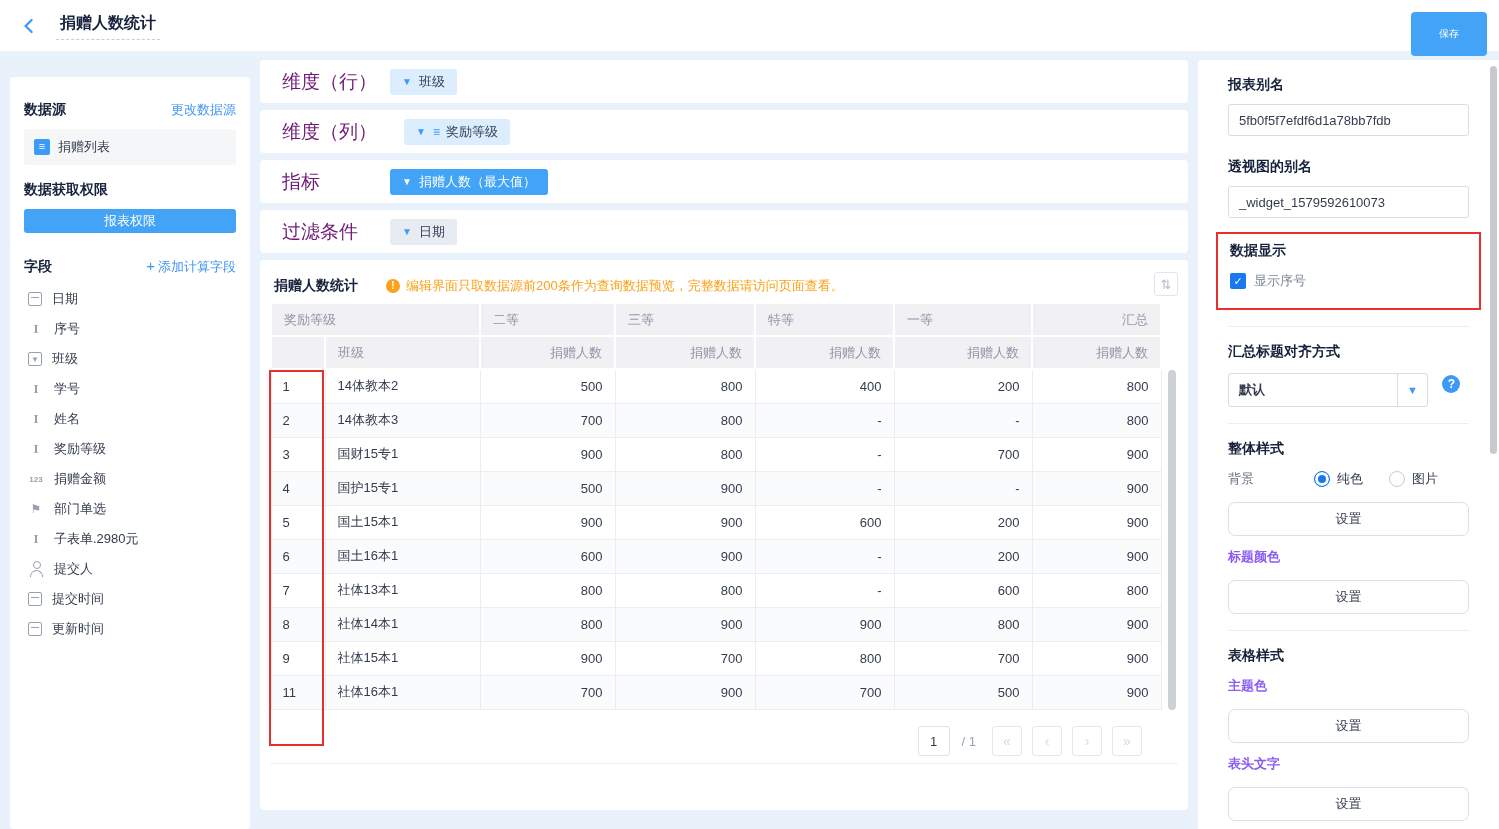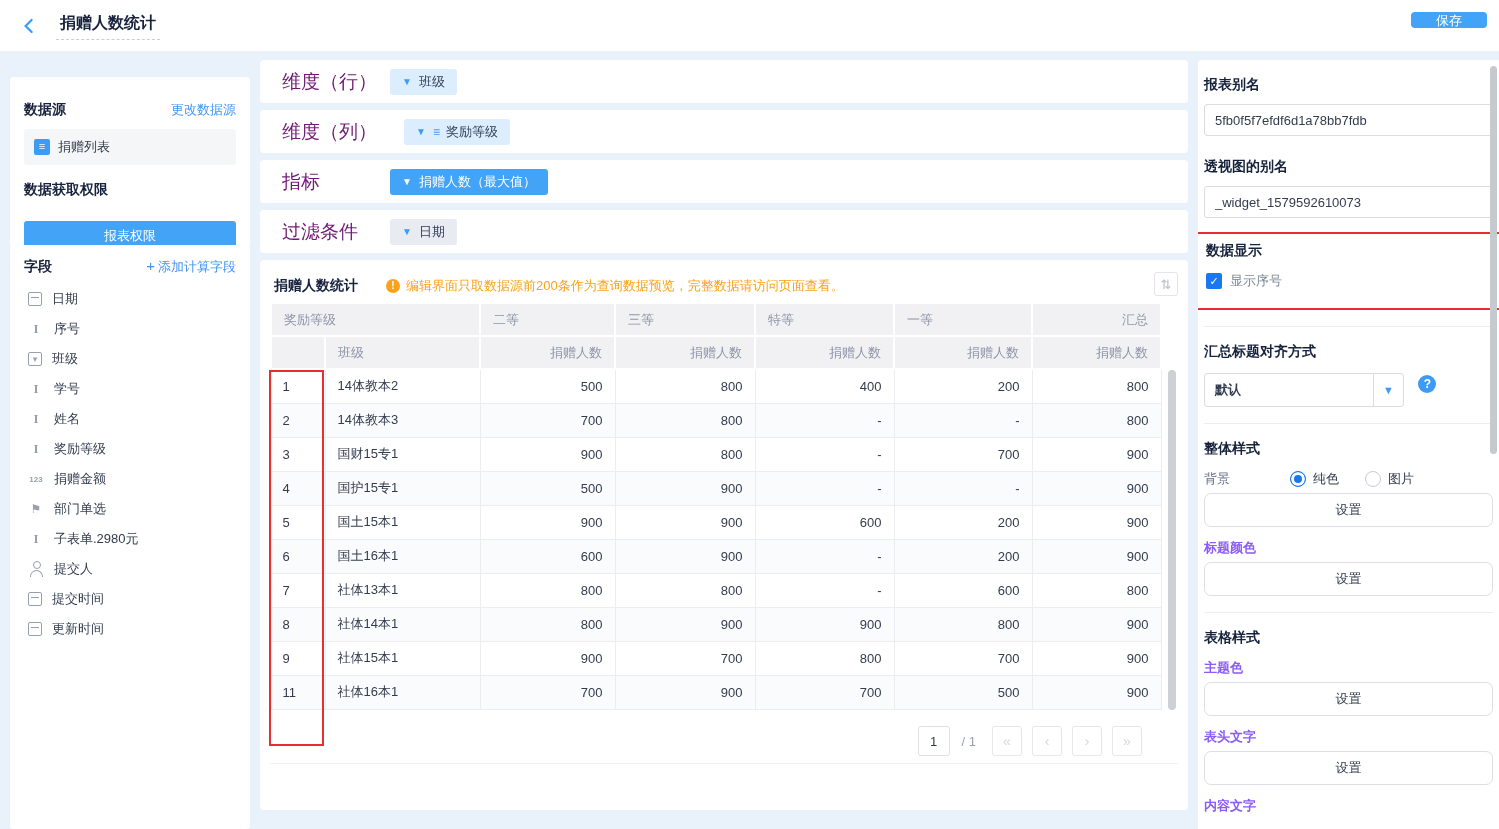--- a/index.html
+++ b/index.html
@@ -5,37 +5,37 @@
   * { margin:0; padding:0; box-sizing:border-box; }
   html,body { width:1499px; height:829px; overflow:hidden;
     font-family:"Liberation Sans","DejaVu Sans",sans-serif; background:#e9f2fb; color:#333c4e; }
 
   
   .topbar { position:absolute; left:0; top:0; width:1499px; height:52px; background:#fff;
     border-bottom:1px solid #eef1f5; display:flex; align-items:center; padding:0 16px; z-index:5; }
   .back-btn { width:26px; height:26px; display:flex; align-items:center; justify-content:center; cursor:pointer; }
   .page-title { margin-left:14px; font-size:16px; font-weight:bold; color:#17233d;
     border-bottom:1px dashed #c9ced6; padding:2px 4px 5px; }
-  .save-btn { position:absolute; right:12px; top:12px; width:76px; height:16px; background:#42a3f7;
-    color:#fff; font-size:13px; border:none; border-radius:4px; cursor:pointer; }
+  .save-btn { position:absolute; right:12px; top:12px; width:76px; height:44px; background:#42a3f7;
+    color:#fff; font-size:10px; border:none; border-radius:4px; cursor:pointer; }
 
   
   .card { background:#fff; border-radius:4px; }
 
   
   .left-card1 { position:absolute; left:10px; top:77px; width:240px; height:170px; padding:24px 14px; }
   .row-between { display:flex; align-items:center; justify-content:space-between; }
   .sec-title { font-size:14px; font-weight:bold; color:#17233d; }
   .blue-link { font-size:13px; color:#4195f2; cursor:pointer; }
   .ds-item { margin-top:10px; height:36px; background:#f4f6f8; border-radius:3px; display:flex;
     align-items:center; padding:0 10px; font-size:13px; color:#333c4e; cursor:pointer; }
   .doc-icon { width:16px; height:16px; background:#3d9bf5; border-radius:2px; color:#fff;
     font-size:11px; line-height:15px; text-align:center; margin-right:8px; }
   .perm-title { margin-top:16px; }
-  .perm-btn { margin-top:22px; width:100%; height:30px; background:#42a3f7; color:#fff;
+  .perm-btn { margin-top:10px; width:100%; height:24px; background:#42a3f7; color:#fff;
     font-size:13px; border:none; border-radius:3px; cursor:pointer; }
 
   .left-card2 { position:absolute; left:10px; top:245px; width:240px; height:584px; padding:12px 14px; overflow:hidden; }
   .field-list { margin-top:8px; }
   .field-item { height:30px; display:flex; align-items:center; font-size:13px; color:#333c4e; cursor:grab; }
   .fic { width:16px; height:16px; margin:0 10px 0 4px; display:flex; align-items:center;
     justify-content:center; color:#99a0ad; flex:none; }
   .fic-calendar { width:14px; height:14px; border:1px solid #99a0ad; border-radius:2px; position:relative; }
   .fic-calendar::before { content:""; position:absolute; left:2px; right:2px; top:4px; border-top:1px solid #99a0ad; }
   .fic-text::before { content:"I"; font-family:"Liberation Serif","DejaVu Serif",serif; font-size:13px; font-weight:bold; }
@@ -91,21 +91,21 @@
   .preview-foot { margin-top:10px; height:44px; display:flex; align-items:center; justify-content:flex-end;
     padding-right:36px; border-bottom:1px solid #eef0f3; gap:10px; }
   .page-input { width:32px; height:30px; border:1px solid #dfe1e6; border-radius:3px; text-align:center;
     font-size:13px; color:#333c4e; }
   .page-total { font-size:13px; color:#9aa1af; margin:0 6px 0 2px; }
   .pg-btn { width:30px; height:30px; border:1px solid #e5e7ea; border-radius:3px; background:#fff;
     color:#d4d7db; font-size:14px; display:flex; align-items:center; justify-content:center; cursor:pointer; }
 
   
   .right-panel { position:absolute; left:1198px; top:60px; width:301px; height:769px; background:#fff;
-    border-radius:4px 0 0 0; padding:16px 6px; overflow:hidden; }
+    border-radius:4px 0 0 0; padding:16px 30px; overflow:hidden; }
   .rp-title { font-size:14px; font-weight:bold; color:#17233d; }
   .rp-input { margin-top:10px; width:100%; height:32px; border:1px solid #d9dce1; border-radius:3px;
     padding:0 10px; font-size:13px; color:#333c4e; }
   .rp-gap { height:22px; }
   .anno-block { border:2px solid #e82f2f; margin:14px -12px 0; padding:8px 12px 18px; }
   .check-row { margin-top:12px; display:flex; align-items:center; cursor:pointer; }
   .checkbox { width:16px; height:16px; background:#1878f0; border-radius:2px; color:#fff; font-size:11px;
     line-height:16px; text-align:center; margin-right:8px; flex:none; }
   .check-label { font-size:13px; color:#7c8696; }
   .divider { border-top:1px solid #ebedf0; margin:16px 0; }
@@ -115,21 +115,21 @@
   .select-caret { width:30px; height:100%; border-left:1px solid #d9dce1; display:flex; align-items:center;
     justify-content:center; color:#3d9bf5; font-size:11px; }
   .help-icon { display:inline-flex; width:18px; height:18px; border-radius:50%; background:#3d9bf5; color:#fff;
     font-size:12px; font-weight:bold; align-items:center; justify-content:center; margin-left:10px;
     vertical-align:middle; cursor:pointer; }
   .bg-row { margin-top:12px; display:flex; align-items:center; font-size:13px; color:#697086; }
   .radio { width:16px; height:16px; border-radius:50%; margin-right:7px; flex:none; }
   .radio-on { border:1px solid #1878f0; background:#1878f0; box-shadow:inset 0 0 0 3px #fff; }
   .radio-off { border:1px solid #c6cbd4; background:#fff; }
   .radio-item { display:flex; align-items:center; cursor:pointer; color:#333c4e; }
-  .set-btn { margin-top:5px; width:100%; height:34px; background:#fff; border:1px solid #dcdfe3;
+  .set-btn { margin-top:14px; width:100%; height:34px; background:#fff; border:1px solid #dcdfe3;
     border-radius:7px; font-size:13px; color:#333c4e; cursor:pointer;text-align:center; }
   .sub-label { margin-top:12px; font-size:13px; color:#8b5cf6;font-weight:bold; }
   .rp-scrollbar { position:absolute; right:2px; top:6px; width:7px; height:388px; background:#c6cacf;
     border-radius:4px; cursor:pointer; }
 </style>
 </head>
 <body>
 
 <div class="topbar">
   <span class="back-btn">

